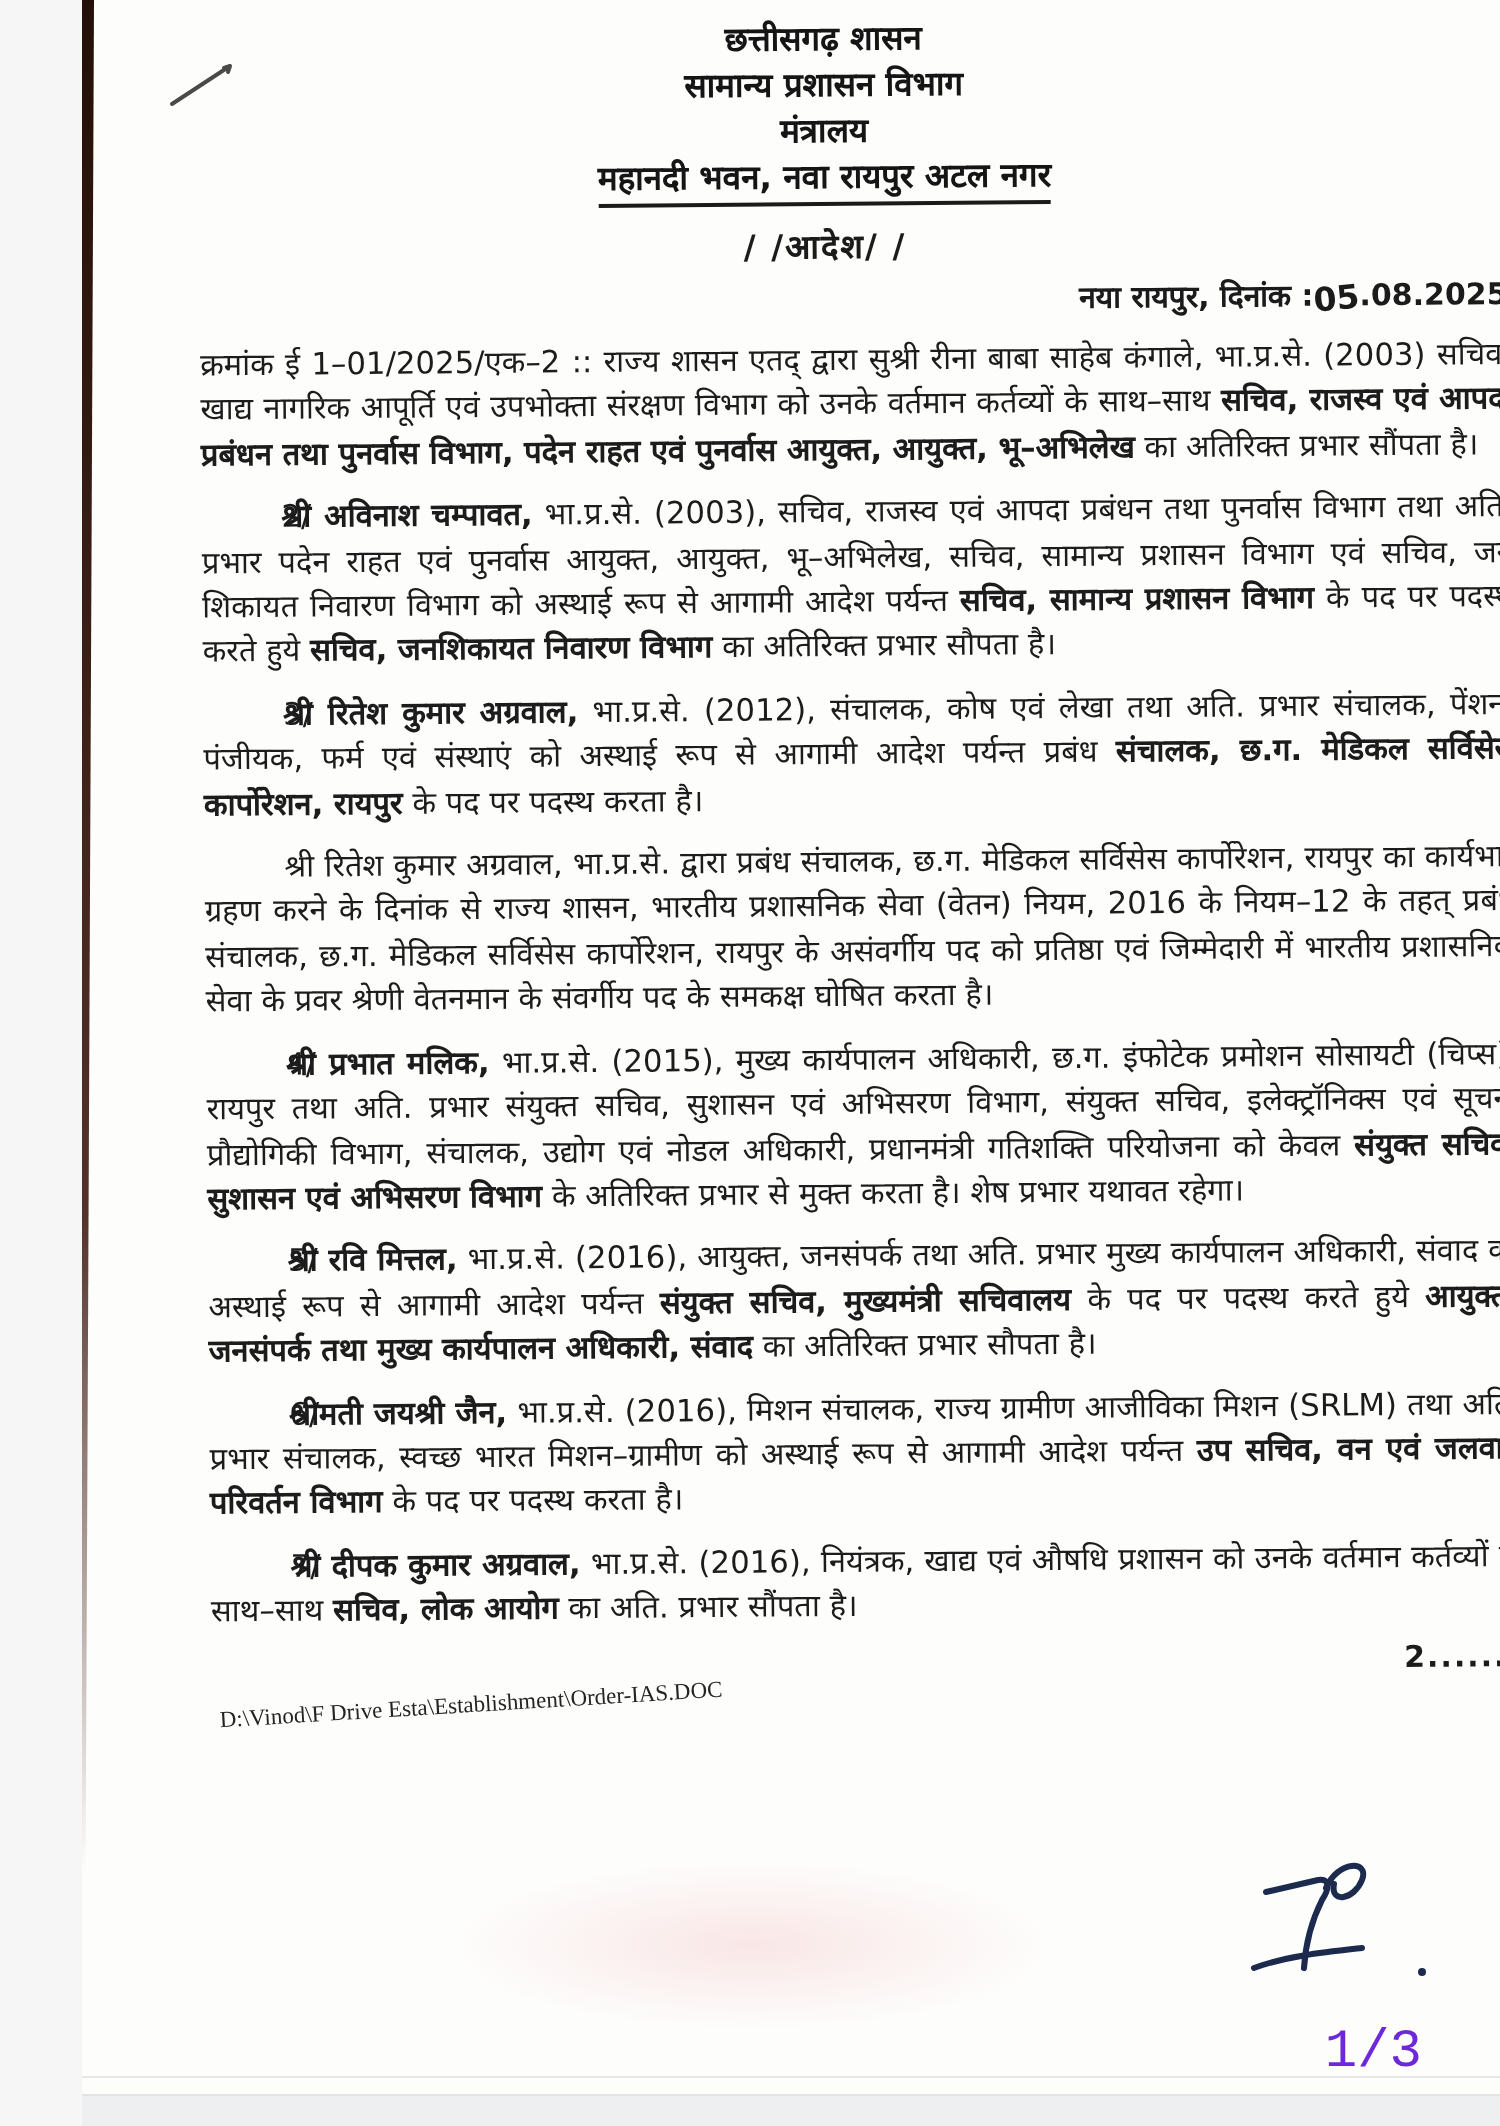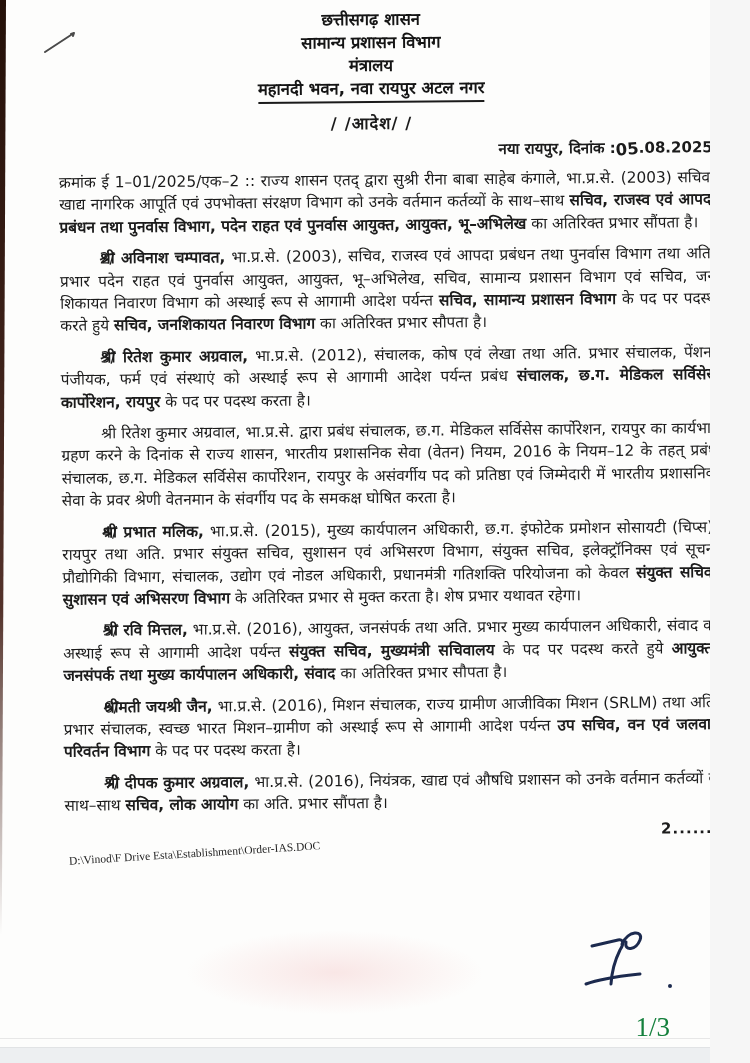--- a/index.html
+++ b/index.html
@@ -2,21 +2,21 @@
 <html><head>
 <meta charset="utf-8">
 <style>
   html,body{margin:0;padding:0;}
   body{
     width:750px;height:1063px;overflow:hidden;
     background:#f6f6f6;
     font-family:"DejaVu Sans","Liberation Sans",sans-serif;
   }
   .page{
-    position:relative;width:710px;height:1063px;background:#fdfdfc;overflow:hidden;
+    position:relative;width:710px;height:1063px;background:#fdfdfc;overflow:hidden;margin-left:41px;
   }
   
   .edge-strip{
     position:absolute;left:0;top:0;width:6px;height:935px;
     background:linear-gradient(to bottom,#241008 0%,#3a1f17 35%,#53322a 65%,rgba(80,50,40,0) 100%);
     clip-path:polygon(0 0,100% 0,30% 100%,0 100%);
   }
   
   .doc{
     position:absolute;left:0;top:0;width:750px;
@@ -43,22 +43,22 @@
     margin:12px 0 0 66px;transform:rotate(-3deg);transform-origin:left center;width:300px;
   }
   .signature{position:absolute;left:578px;top:922px;}
   .pen-mark{position:absolute;left:38px;top:24px;}
   .smudge{
     position:absolute;left:185px;top:930px;width:300px;height:85px;border-radius:50%;
     background:radial-gradient(ellipse at center,rgba(238,172,172,0.28),rgba(238,172,172,0) 70%);
   }
   .boundary-line{position:absolute;left:0;right:0;top:1038px;border-top:1px solid #e7e7e7;}
   .page-num{
-    position:absolute;right:40px;top:1012px;font-size:27px;color:#15803d;
-    font-family:Liberation Serif, serif;
+    position:absolute;right:40px;top:1012px;font-size:27px;color:#6d28d9;
+    font-family:Liberation Mono, monospace;
   }
   .viewer-bar{
     position:absolute;left:0;right:0;bottom:0;height:15px;
     background:#edeff1;border-top:1px solid #e1e3e5;
   }
 </style>
 </head>
 <body>
 
 <div class="page">

